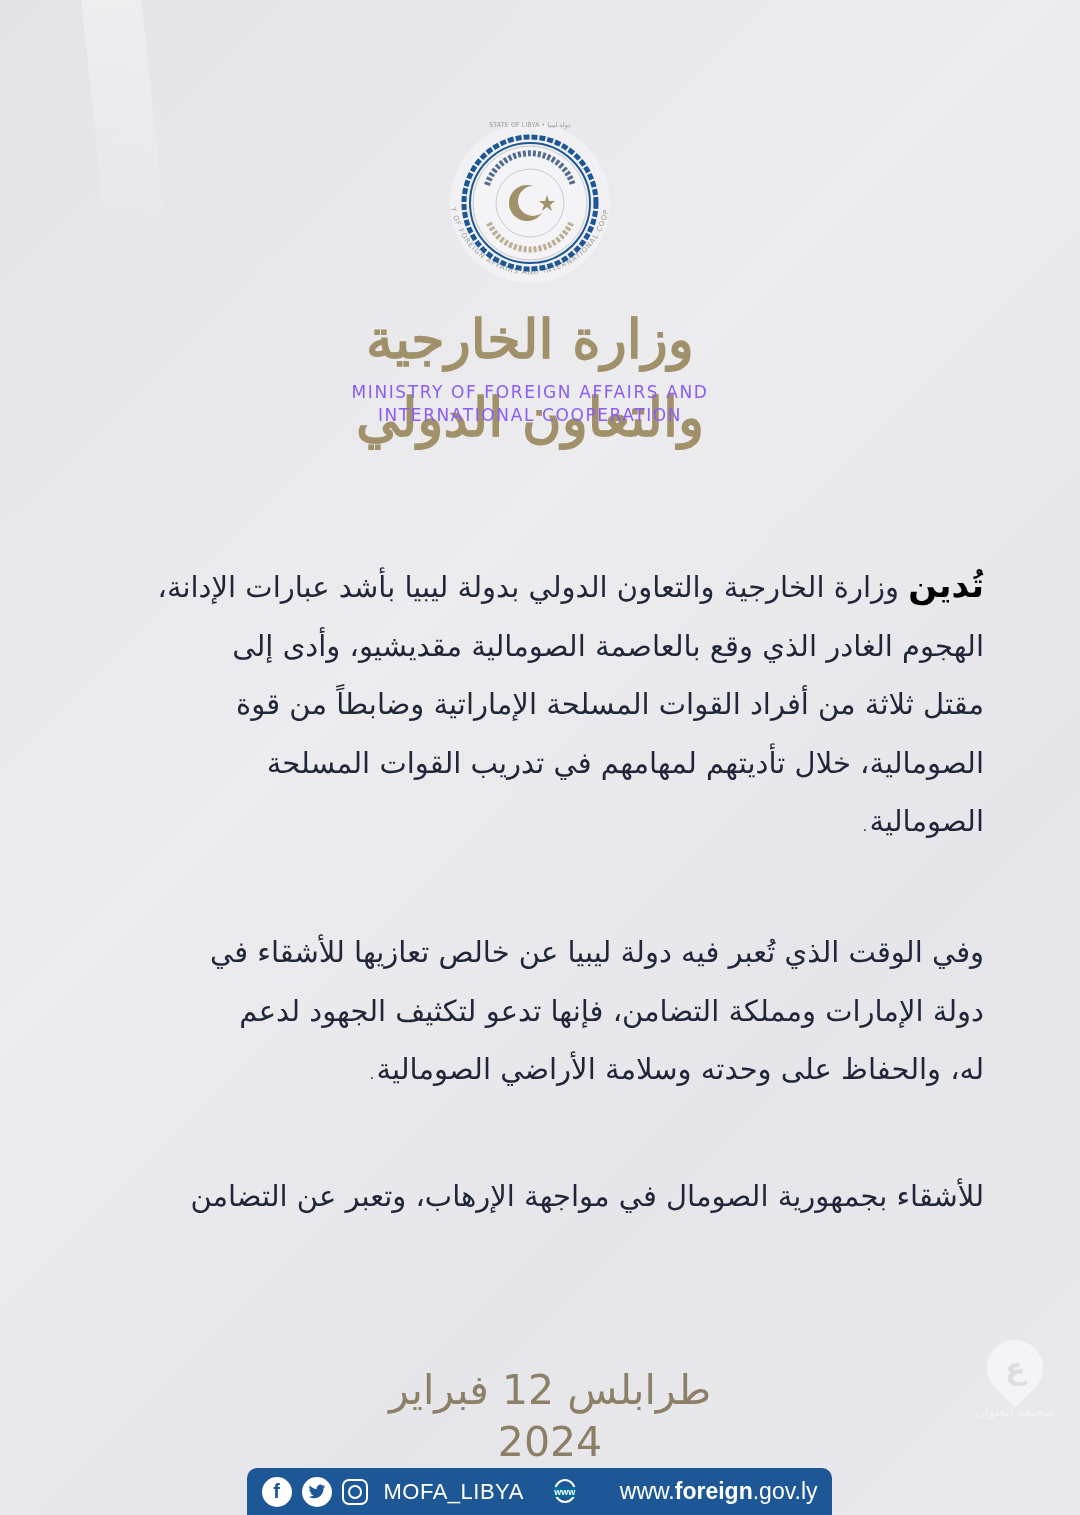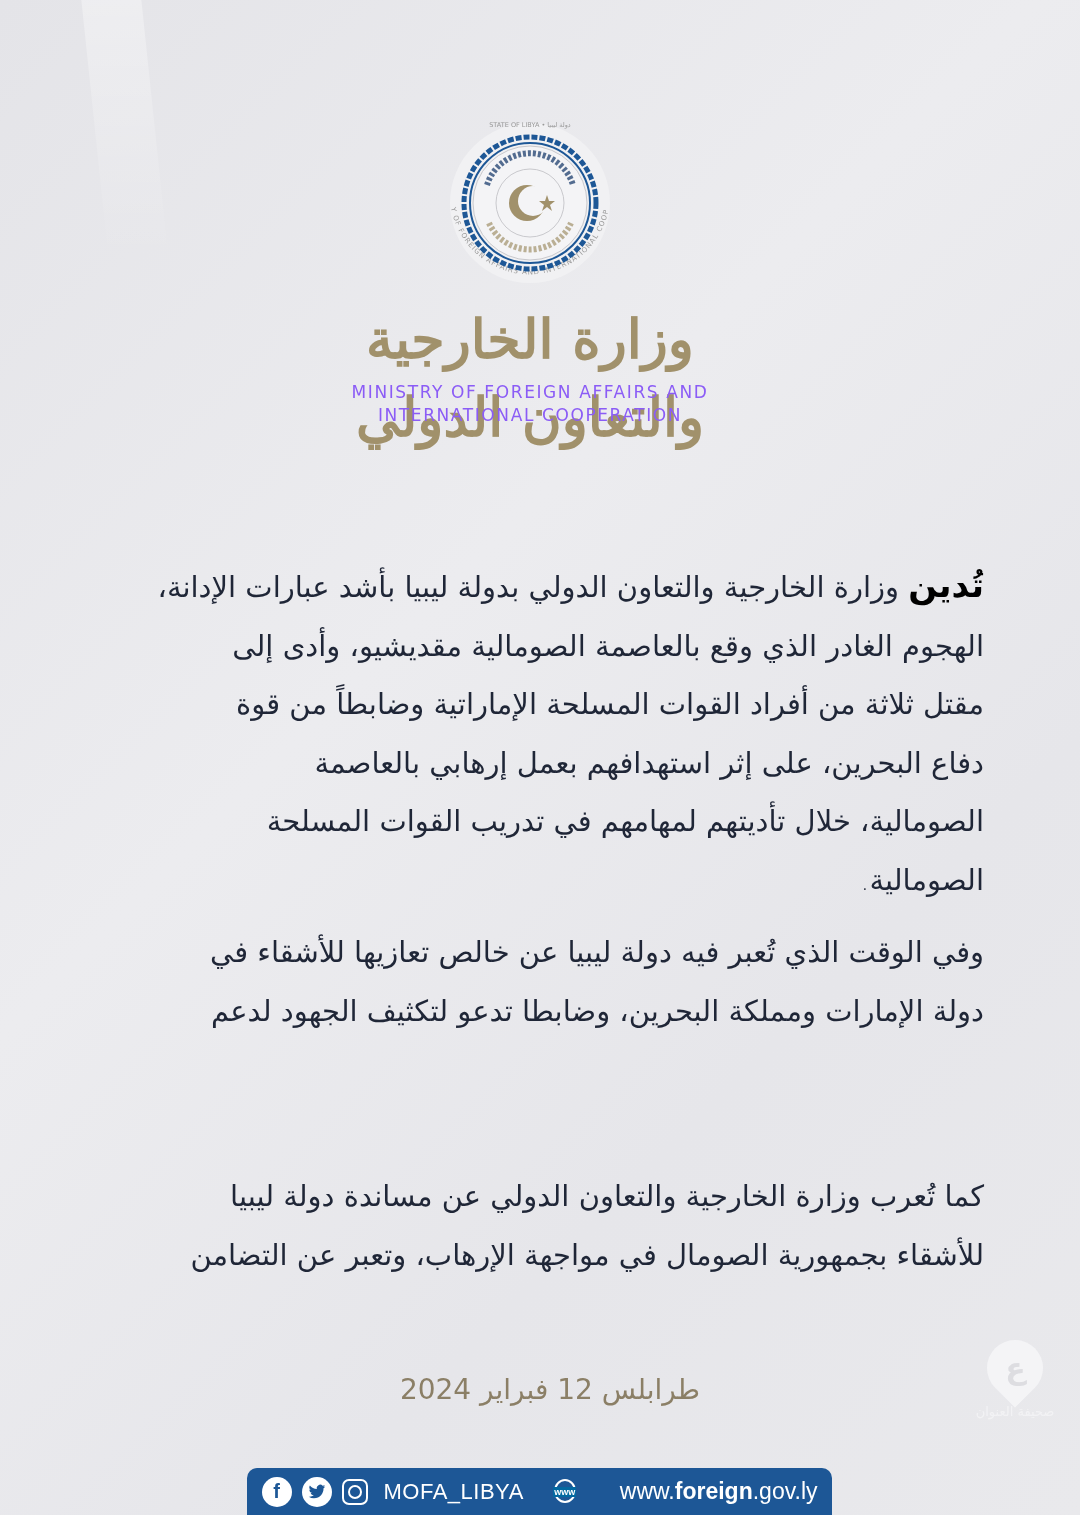--- a/index.html
+++ b/index.html
@@ -43,21 +43,21 @@
     }
     .p1 { top: 556px; }
     .p2 { top: 923px; }
     .p3 { top: 1167px; }
     .lead-word { font-weight: bold; font-size: 34px; color: #000000; }
     .line { display: block; white-space: nowrap; }
 
     .date-line {
       position: absolute; left: 360px; top: 1364px; width: 380px;
       text-align: center; direction: rtl;
-      color: #8b7f66; font-size: 28px; line-height: 52px;
+      color: #8b7f66; font-size: 41px; line-height: 52px;
       font-family: "DejaVu Sans", sans-serif;
     }
 
     .watermark {
       position: absolute; left: 970px; top: 1340px; width: 90px; height: 100px;
       text-align: center; opacity: 0.9;
     }
     .watermark .pin {
       width: 56px; height: 56px; margin: 0 auto;
       background: #f6f6f8; border-radius: 50% 50% 50% 0;
@@ -139,32 +139,31 @@
 <div class="calligraphy">وزارة الخارجية والتعاون الدولي</div>
 <div class="ministry-en">
   <div>MINISTRY OF FOREIGN AFFAIRS AND</div>
   <div>INTERNATIONAL COOPERATION</div>
 </div>
 
 <div class="body-text p1">
   <span class="line"><span class="lead-word">تُدين</span> <span>وزارة الخارجية والتعاون الدولي بدولة ليبيا بأشد عبارات الإدانة،</span></span>
   <span class="line">الهجوم الغادر الذي وقع بالعاصمة الصومالية مقديشيو، وأدى إلى</span>
   <span class="line">مقتل ثلاثة من أفراد القوات المسلحة الإماراتية وضابطاً من قوة</span>
-  <span class="line">دفاع البحرين، على إثر استهدافهم بعمل إرهابي بالعاصمة</span>
   <span class="line">الصومالية، خلال تأديتهم لمهامهم في تدريب القوات المسلحة</span>
   <span class="line">الصومالية.</span>
 </div>
 
 <div class="body-text p2">
   <span class="line">وفي الوقت الذي تُعبر فيه دولة ليبيا عن خالص تعازيها للأشقاء في</span>
-  <span class="line">دولة الإمارات ومملكة البحرين، وضابطا تدعو لتكثيف الجهود لدعم</span>
+  <span class="line">دولة الإمارات ومملكة التضامن، فإنها تدعو لتكثيف الجهود لدعم</span>
+  <span class="line">له، والحفاظ على وحدته وسلامة الأراضي الصومالية.</span>
 </div>
 
 <div class="body-text p3">
-  <span class="line">كما تُعرب وزارة الخارجية والتعاون الدولي عن مساندة دولة ليبيا</span>
   <span class="line">للأشقاء بجمهورية الصومال في مواجهة الإرهاب، وتعبر عن التضامن</span>
 </div>
 
 <div class="date-line">طرابلس 12 فبراير 2024</div>
 
 <div class="watermark">
   <div class="pin">
       <span>ع</span>
     </div>
   <div class="wm-text">صحيفة العنوان</div>

